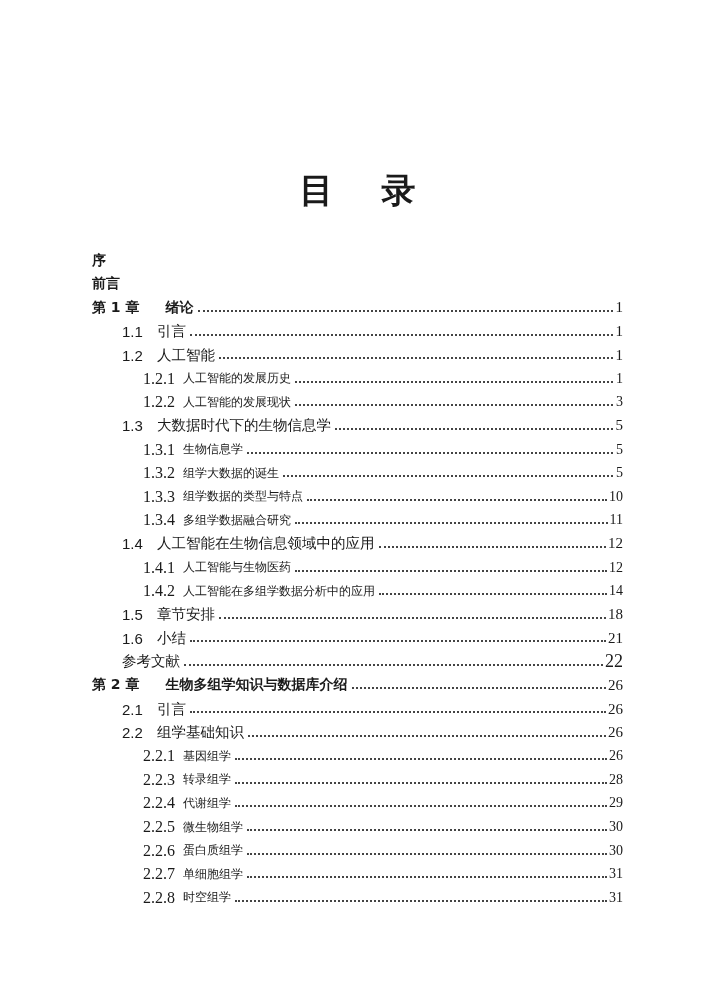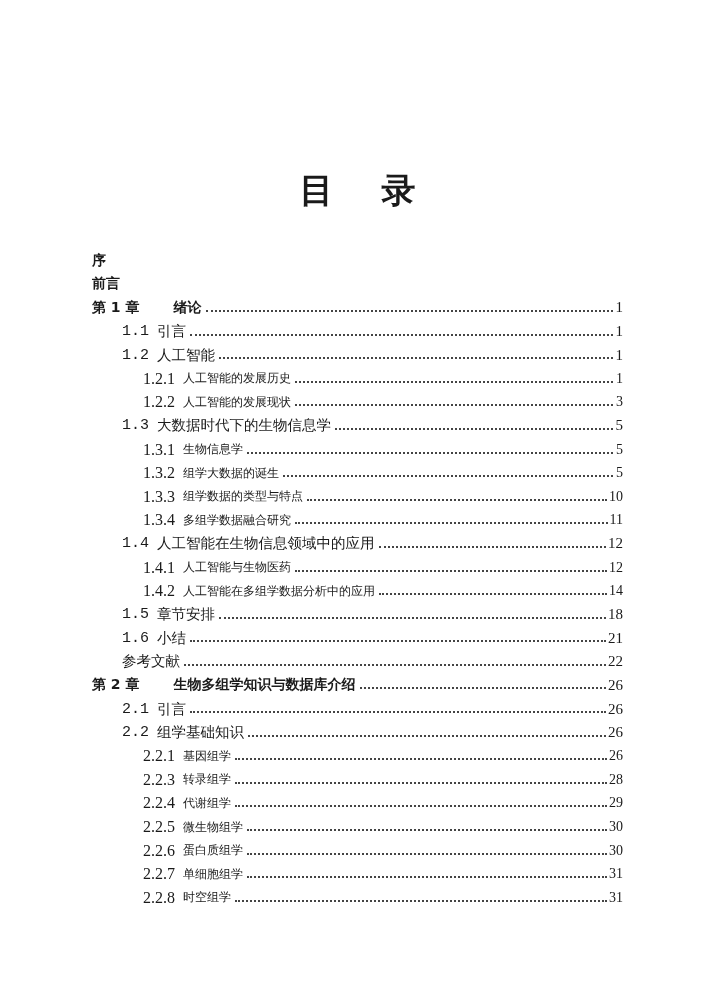--- a/index.html
+++ b/index.html
@@ -13,31 +13,31 @@
   .row { position: relative; height: 23.6px; display: flex; align-items: center; white-space: nowrap; }
   .row .num { display: inline-block; }
   .row .txt { display: inline-block; }
   .row .dots { flex: 1; overflow: hidden; margin: 0 2px 0 4px; height: 14px; position: relative; }
   .row .dots::before { content: ""; position: absolute; left: 0; right: 0; bottom: 3px;
                        border-bottom: 2px dotted #444; }
   .row .page { display: inline-block; text-align: right; min-width: 8px; }
   .lv0 { font-size: 14px; font-weight: bold; font-family: "DejaVu Sans", "Liberation Sans", sans-serif; }
   .lv1 { font-size: 14px; font-weight: bold; font-family: "DejaVu Sans", "Liberation Sans", sans-serif; }
   .lv1 .num { width: 0; }
-  .lv1 .txt { margin-left: 16px; text-align: right; }
+  .lv1 .txt { margin-left: 8px; text-align: right; }
   .lv1 .gap { display: inline-block; width: 18px; }
   .lv1 .page { font-weight: normal; font-family: "Liberation Serif", serif; font-size: 15px; }
   .lv2 { font-size: 14.5px; padding-left: 30px; }
-  .lv2 .num { width: 35px; font-family: Liberation Mono, monospace; font-size: 15px; }
+  .lv2 .num { width: 35px; font-family: Liberation Sans, sans-serif; font-size: 15px; }
   .lv2 .page { font-family: "Liberation Serif", serif; font-size: 15px; }
   .lv3 { font-size: 12px; padding-left: 51px; }
   .lv3 .num { width: 40px; font-family: "Liberation Serif", serif; font-size: 16px; }
   .lv3 .page { font-family: "Liberation Serif", serif; font-size: 14px; }
   .lvref { font-size: 14.5px; padding-left: 30px; }
-  .lvref .page { font-family: "Liberation Serif", serif; font-size: 15px; }
+  .lvref .page { font-family: "Liberation Serif", serif; font-size: 18px; }
 </style>
 </head>
 <body>
 
 <div class="title">
   <span>目</span><span class="gap"></span><span>录</span>
 </div>
 
 <div class="toc">
   <div class="row lv0">

